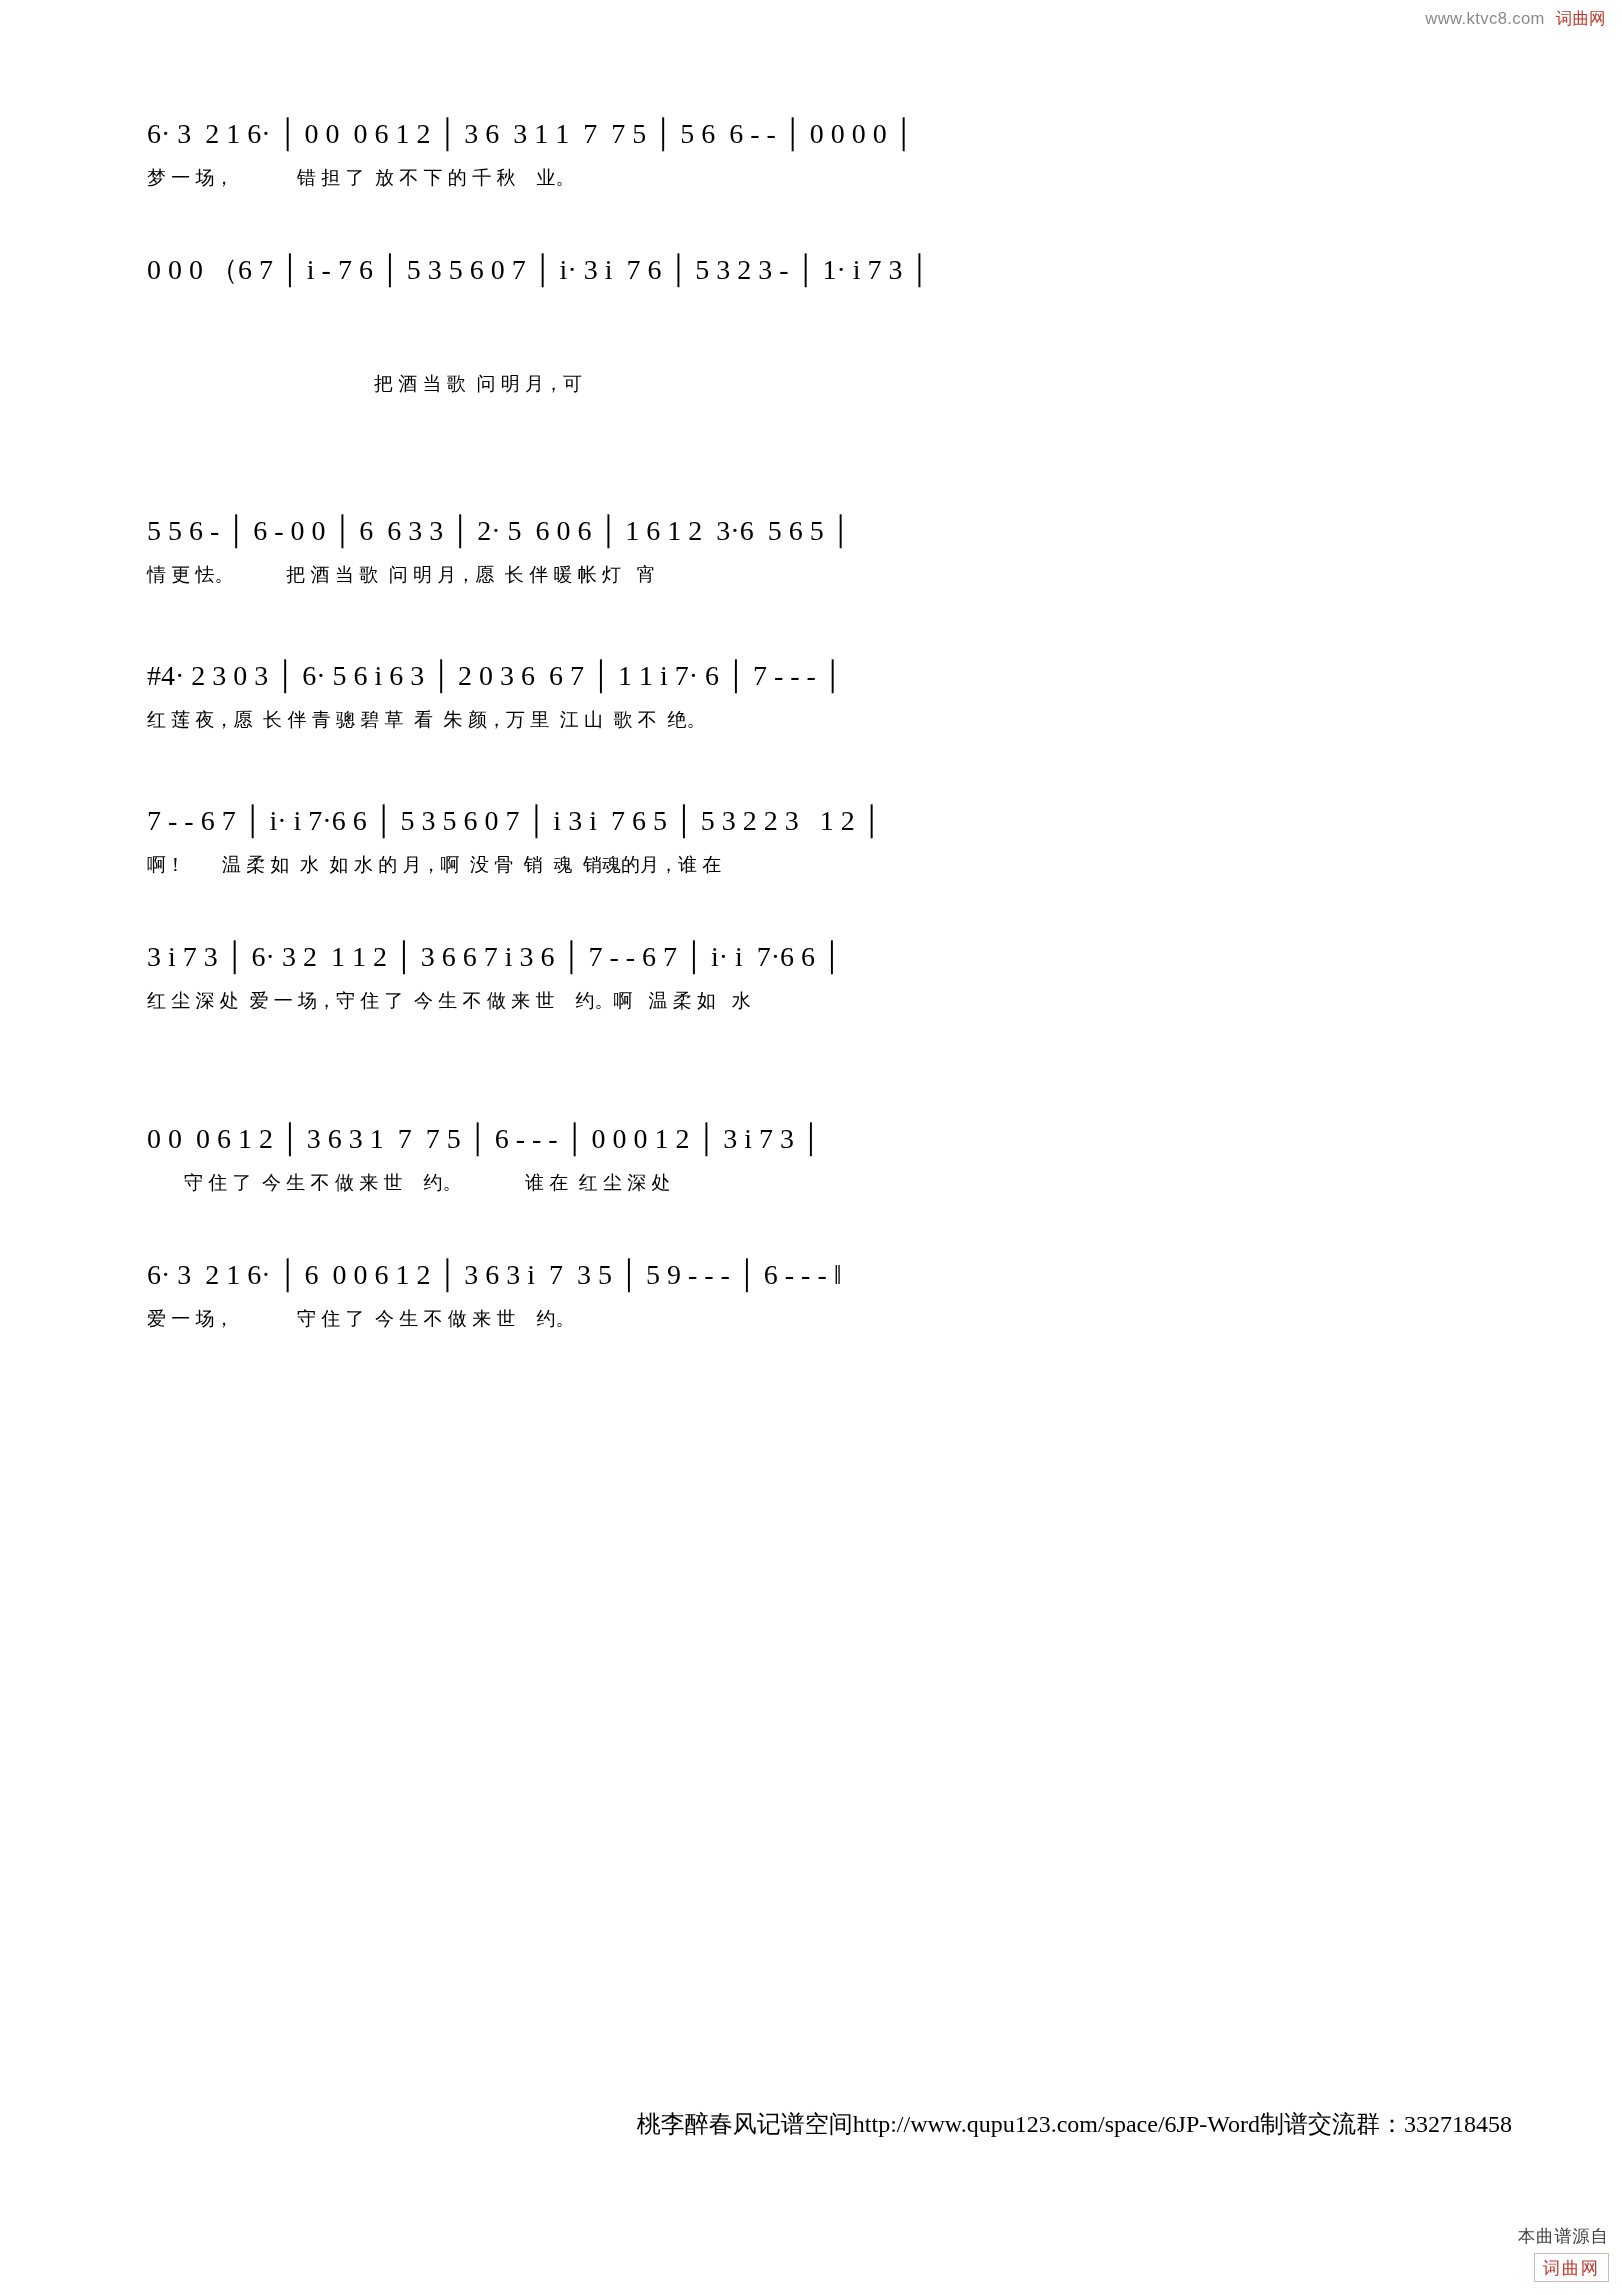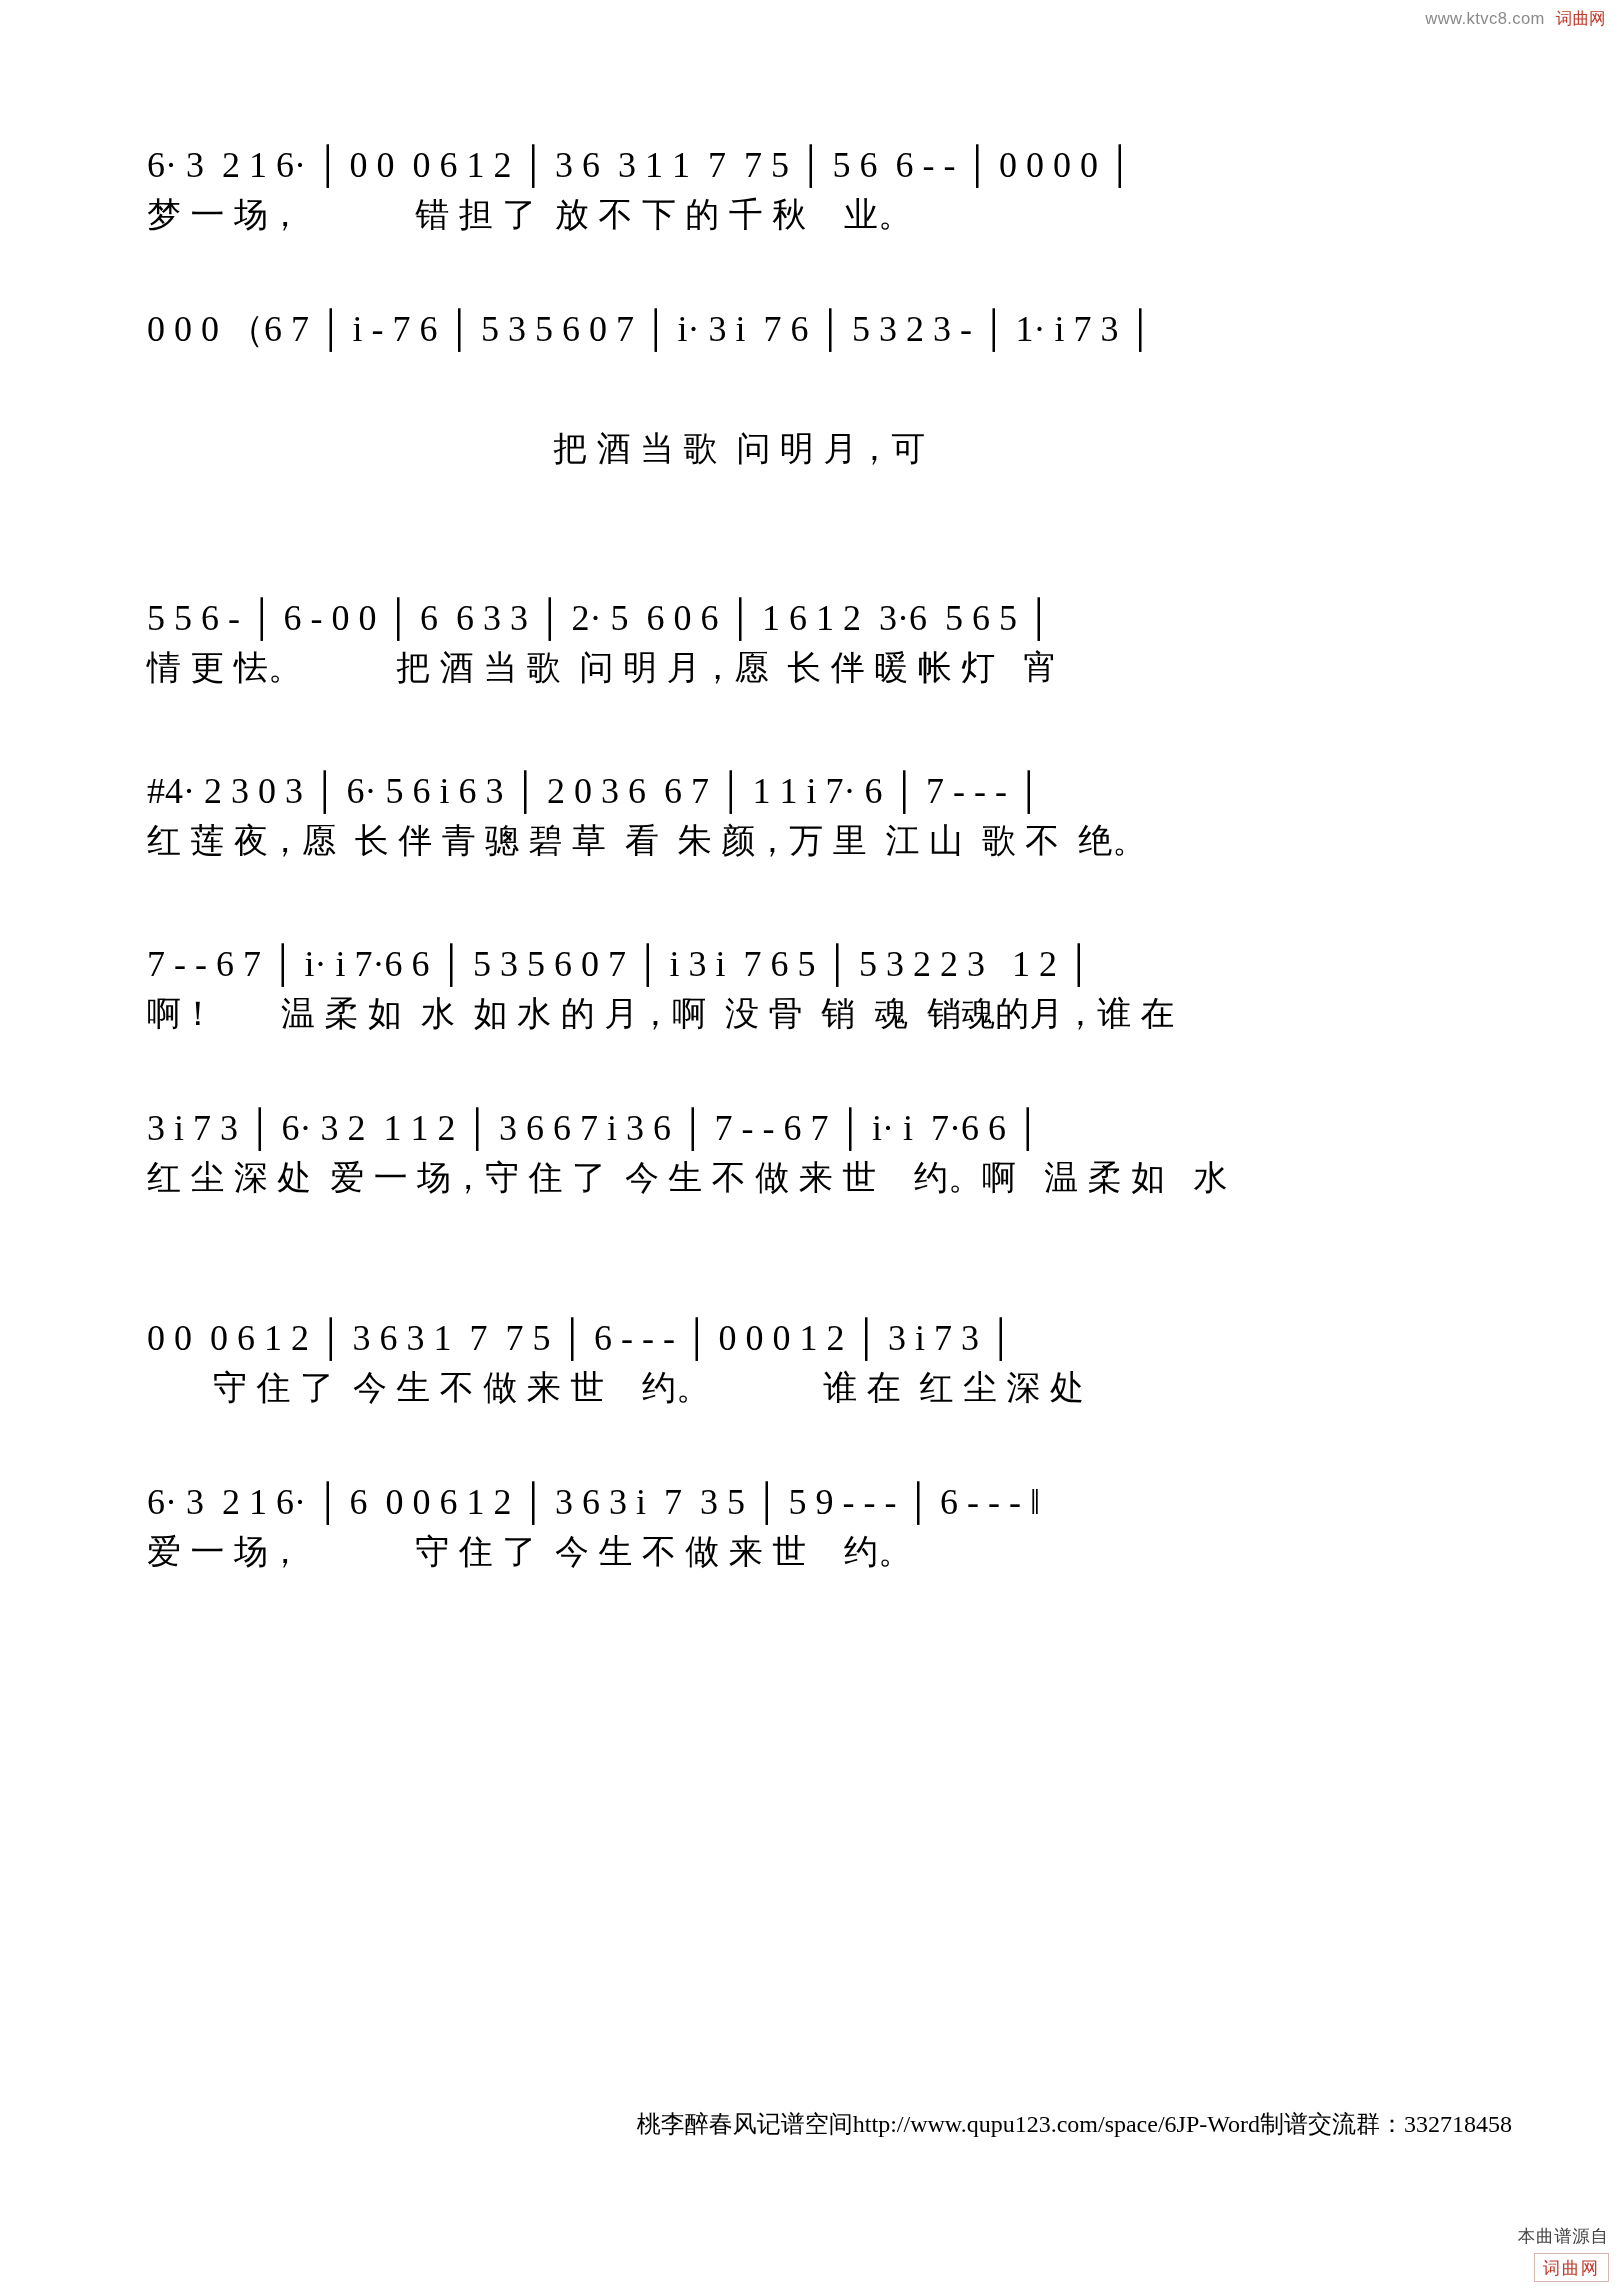--- a/index.html
+++ b/index.html
@@ -73,31 +73,30 @@
     left: 0;
     top: 119px;
     width: 1623px;
   }
   .system {
     margin: 0 0 0 0;
     padding: 0 158px 0 147px;
   }
   .notes {
     font-family: "Liberation Serif", serif;
-    font-size: 36px;
+    font-size: 28px;
     line-height: 1.05;
     white-space: pre;
     letter-spacing: 0px;
     height: 49px;
     display: block;
-    margin-top: 28px;
   }
   .lyrics {
     font-family: "Liberation Sans", sans-serif;
-    font-size: 34px;
+    font-size: 19px;
     line-height: 1.1;
     white-space: pre;
     letter-spacing: 0px;
     height: 41px;
     display: block;
   }
   .gap-sm { height: 28.5px; }
   .gap-md { height: 46px; }
   .gap-lg { height: 55px; }
 

